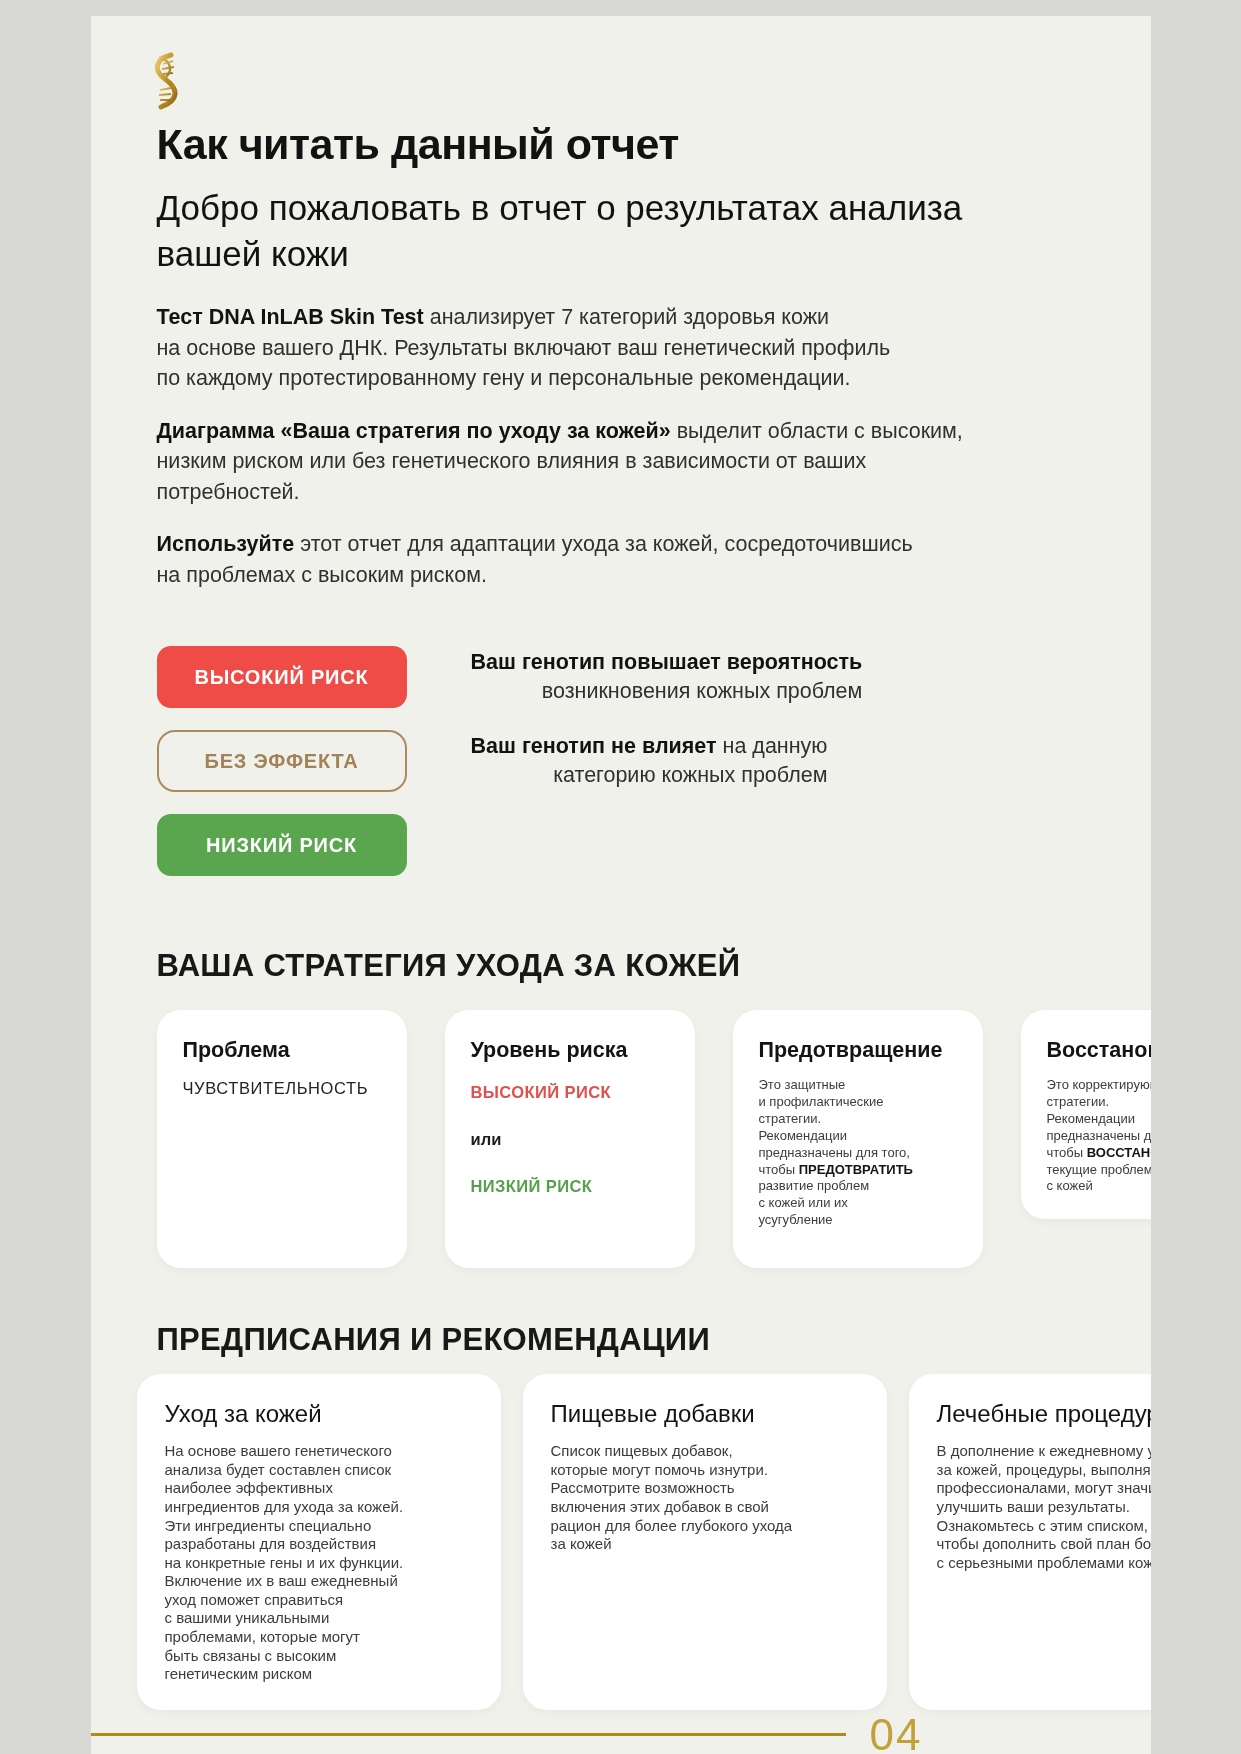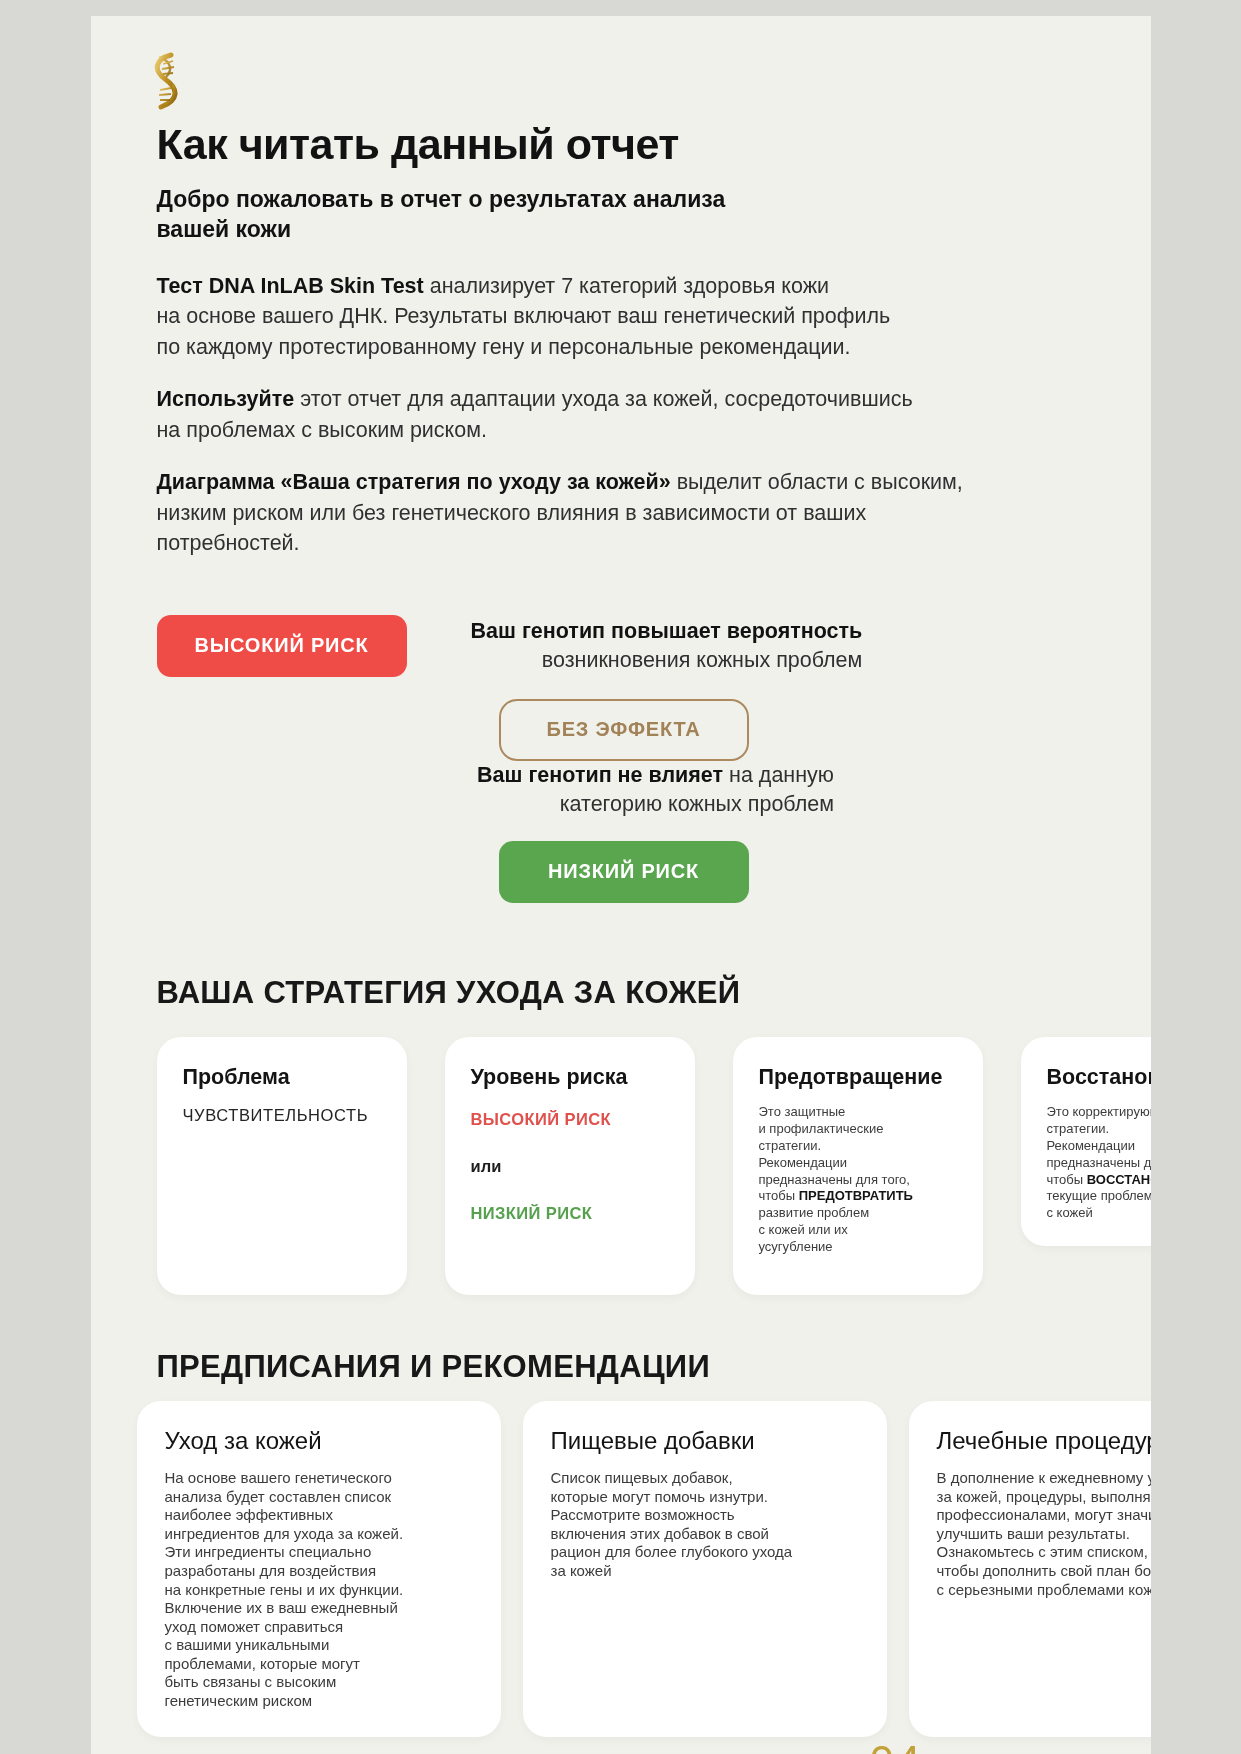--- a/index.html
+++ b/index.html
@@ -5,28 +5,28 @@
   * { margin:0; padding:0; box-sizing:border-box; }
   html,body { background:#d8d8d4; }
   .page {
     width:1060px; height:1754px; background:#F1F1EC; position:relative;
     font-family:"Liberation Sans", sans-serif; color:#222; overflow:hidden;
     margin:16px auto;
   }
   .content { padding:36px 60px 0 66px; }
   .logo { margin-left:-14px; width:46px; height:58px; }
   h1.title { font-size:43px; font-weight:800; color:#121212; margin-top:6px; letter-spacing:-0.5px; }
-  h2.subtitle { font-size:23px; font-weight:700; color:#121212; margin-top:16px; line-height:1.3; white-space:pre-line; }
+  h2.subtitle { font-size:35px; font-weight:400; color:#121212; margin-top:16px; line-height:1.3; white-space:pre-line; }
   p.intro { font-size:21.5px; color:#303030; line-height:1.42; margin-top:26px; white-space:pre-line; max-width:990px; }
   p.intro + p.intro { margin-top:22px; }
   p.intro b, .legend-text b { color:#121212; }
 
   .legend { margin-top:56px; }
   .legend-row { display:flex; align-items:center; }
-  .legend-row + .legend-row { margin-top:22px;flex-direction:column; }
+  .legend-row + .legend-row { margin-top:22px; }
   .badge {
     width:250px; height:62px; border-radius:14px; flex:none;
     display:flex; align-items:center; justify-content:center;
     font-weight:700; font-size:20px; letter-spacing:0.8px;
   }
   .badge-high { background:#EF4C47; color:#FFFFFF; }
   .badge-none { border:2.5px solid #AC8A5E; color:#A28257; border-radius:18px; background:transparent; }
   .badge-low  { background:#5AA64F; color:#FFFFFF; }
   .legend-text { margin-left:64px; font-size:21.5px; line-height:1.35; color:#303030; white-space:pre-line;text-align:right; }
 
@@ -78,25 +78,25 @@
       <path d="M17 38 L28 36 M16 43 L28 42 M17 48 L27 48" stroke="url(#gold)" stroke-width="1.8" opacity="0.9"></path>
     </svg>
 
     <h1 class="title">Как читать данный отчет</h1>
     <h2 class="subtitle">Добро пожаловать в отчет о результатах анализа
 вашей кожи</h2>
 
     <p class="intro"><b>Тест DNA InLAB Skin Test</b><span> анализирует 7 категорий здоровья кожи
 на основе вашего ДНК. Результаты включают ваш генетический профиль
 по каждому протестированному гену и персональные рекомендации.</span></p>
-    <p class="intro"><b>Используйте</b><span> этот отчет для адаптации ухода за кожей, сосредоточившись
-на проблемах с высоким риском.</span></p>
     <p class="intro"><b>Диаграмма «Ваша стратегия по уходу за кожей»</b><span> выделит области с высоким,
 низким риском или без генетического влияния в зависимости от ваших
 потребностей.</span></p>
+    <p class="intro"><b>Используйте</b><span> этот отчет для адаптации ухода за кожей, сосредоточившись
+на проблемах с высоким риском.</span></p>
 
     <div class="legend">
       <div class="legend-row">
         <div class="badge badge-high">ВЫСОКИЙ РИСК</div>
         <p class="legend-text"><b>Ваш генотип повышает вероятность</b><span>
 возникновения кожных проблем</span></p>
       </div>
       <div class="legend-row">
         <div class="badge badge-none">БЕЗ ЭФФЕКТА</div>
         <p class="legend-text"><b>Ваш генотип не влияет</b><span> на данную

